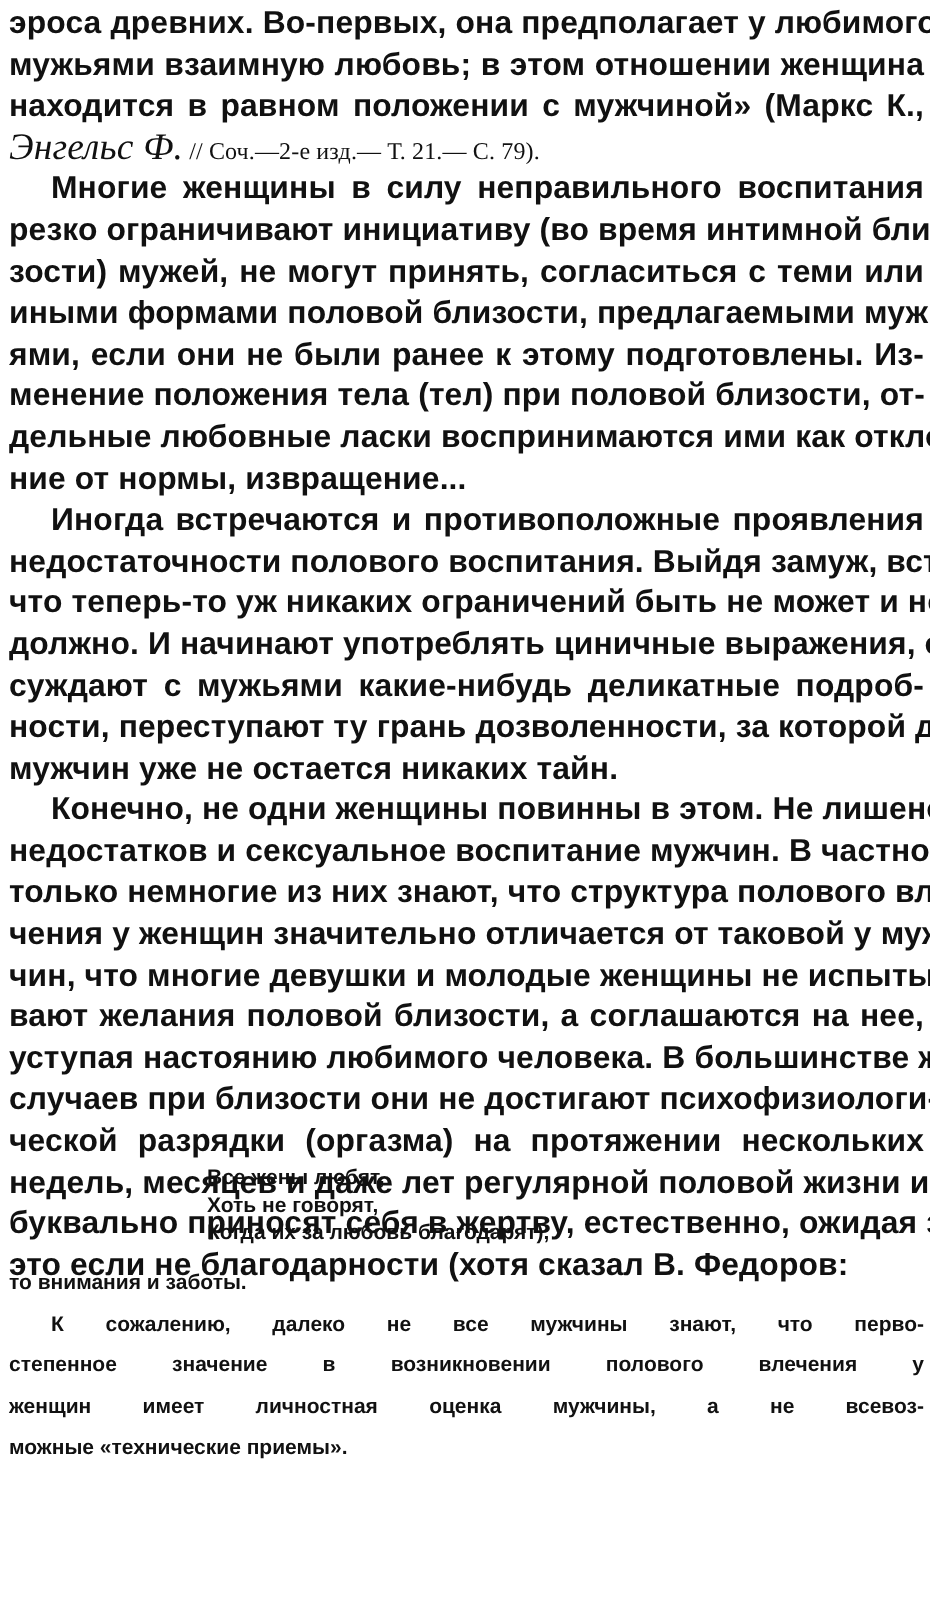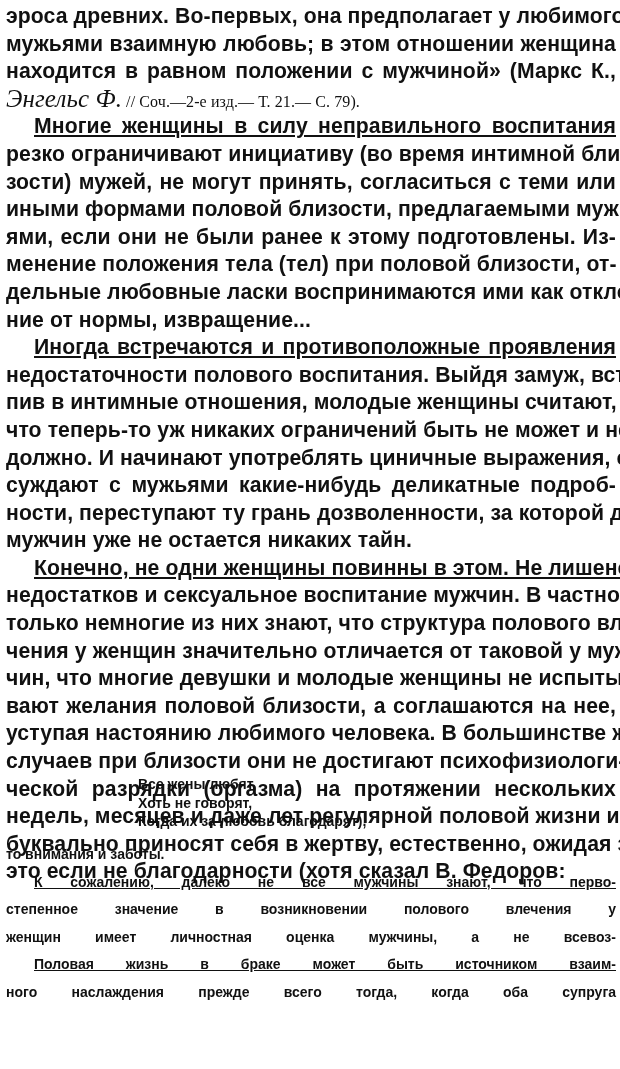--- a/index.html
+++ b/index.html
@@ -14,21 +14,21 @@
     font-size: 21.2px; line-height: 27.6px;
     font-weight: bold;
     letter-spacing: 0.1px;
   }
   .line {
     display: block; white-space: nowrap;
     text-align: justify; text-align-last: justify;
     height: 27.6px;
   }
   .line.last { text-align-last: left; }
-  .line.indent { padding-left: 28px; text-decoration: underline; }
+  .line.indent { padding-left: 28px; }
   .ital { font-style: italic; font-family: "Liberation Serif", serif; font-weight: normal; font-size: 25px; }
   .serif { font-family: Liberation Serif, serif; font-weight: normal; font-size: 16px; }
   .verse {
     position: absolute; left: 138px; top: 775px;
     font-size: 14px; line-height: 18.5px; font-weight: bold;
   }
   .verse .vline { display: block; white-space: nowrap; }
   .after-verse {
     position: absolute; left: 6px; top: 841px; width: 610px;
     font-size: 14px; line-height: 27.6px; font-weight: bold;
@@ -59,21 +59,20 @@
       <span class="line">иными формами половой близости, предлагаемыми мужь-</span>
       <span class="line">ями, если они не были ранее к этому подготовлены. Из-</span>
       <span class="line">менение положения тела (тел) при половой близости, от-</span>
       <span class="line">дельные любовные ласки воспринимаются ими как отклоне-</span>
       <span class="line last">ние от нормы, извращение...</span>
     </div>
 
     <div>
       <span class="line indent">Иногда встречаются и противоположные проявления</span>
       <span class="line">недостаточности полового воспитания. Выйдя замуж, всту-</span>
-      <span class="line">пив в интимные отношения, молодые женщины считают,</span>
       <span class="line">что теперь-то уж никаких ограничений быть не может и не</span>
       <span class="line">должно. И начинают употреблять циничные выражения, об-</span>
       <span class="line">суждают с мужьями какие-нибудь деликатные подроб-</span>
       <span class="line">ности, переступают ту грань дозволенности, за которой для</span>
       <span class="line last">мужчин уже не остается никаких тайн.</span>
     </div>
 
     <div>
       <span class="line indent">Конечно, не одни женщины повинны в этом. Не лишено</span>
       <span class="line">недостатков и сексуальное воспитание мужчин. В частности,</span>
@@ -96,22 +95,19 @@
     <span class="vline">Когда их за любовь благодарят),</span>
   </div>
 
   <div class="after-verse">
     <span class="line last">то внимания и заботы.</span>
 
     <div>
       <span class="line indent">К сожалению, далеко не все мужчины знают, что перво-</span>
       <span class="line">степенное значение в возникновении полового влечения у</span>
       <span class="line">женщин имеет личностная оценка мужчины, а не всевоз-</span>
+      <span class="line last">можные «технические приемы».</span>
     </div>
 
-    <div>
-      <span class="line indent">Половая жизнь в браке может быть источником взаим-</span>
-      <span class="line">ного наслаждения прежде всего тогда, когда оба супруга</span>
-    </div>
   </div>
 
   <div class="page-number">24</div>
 </div>
 
 </body></html>

